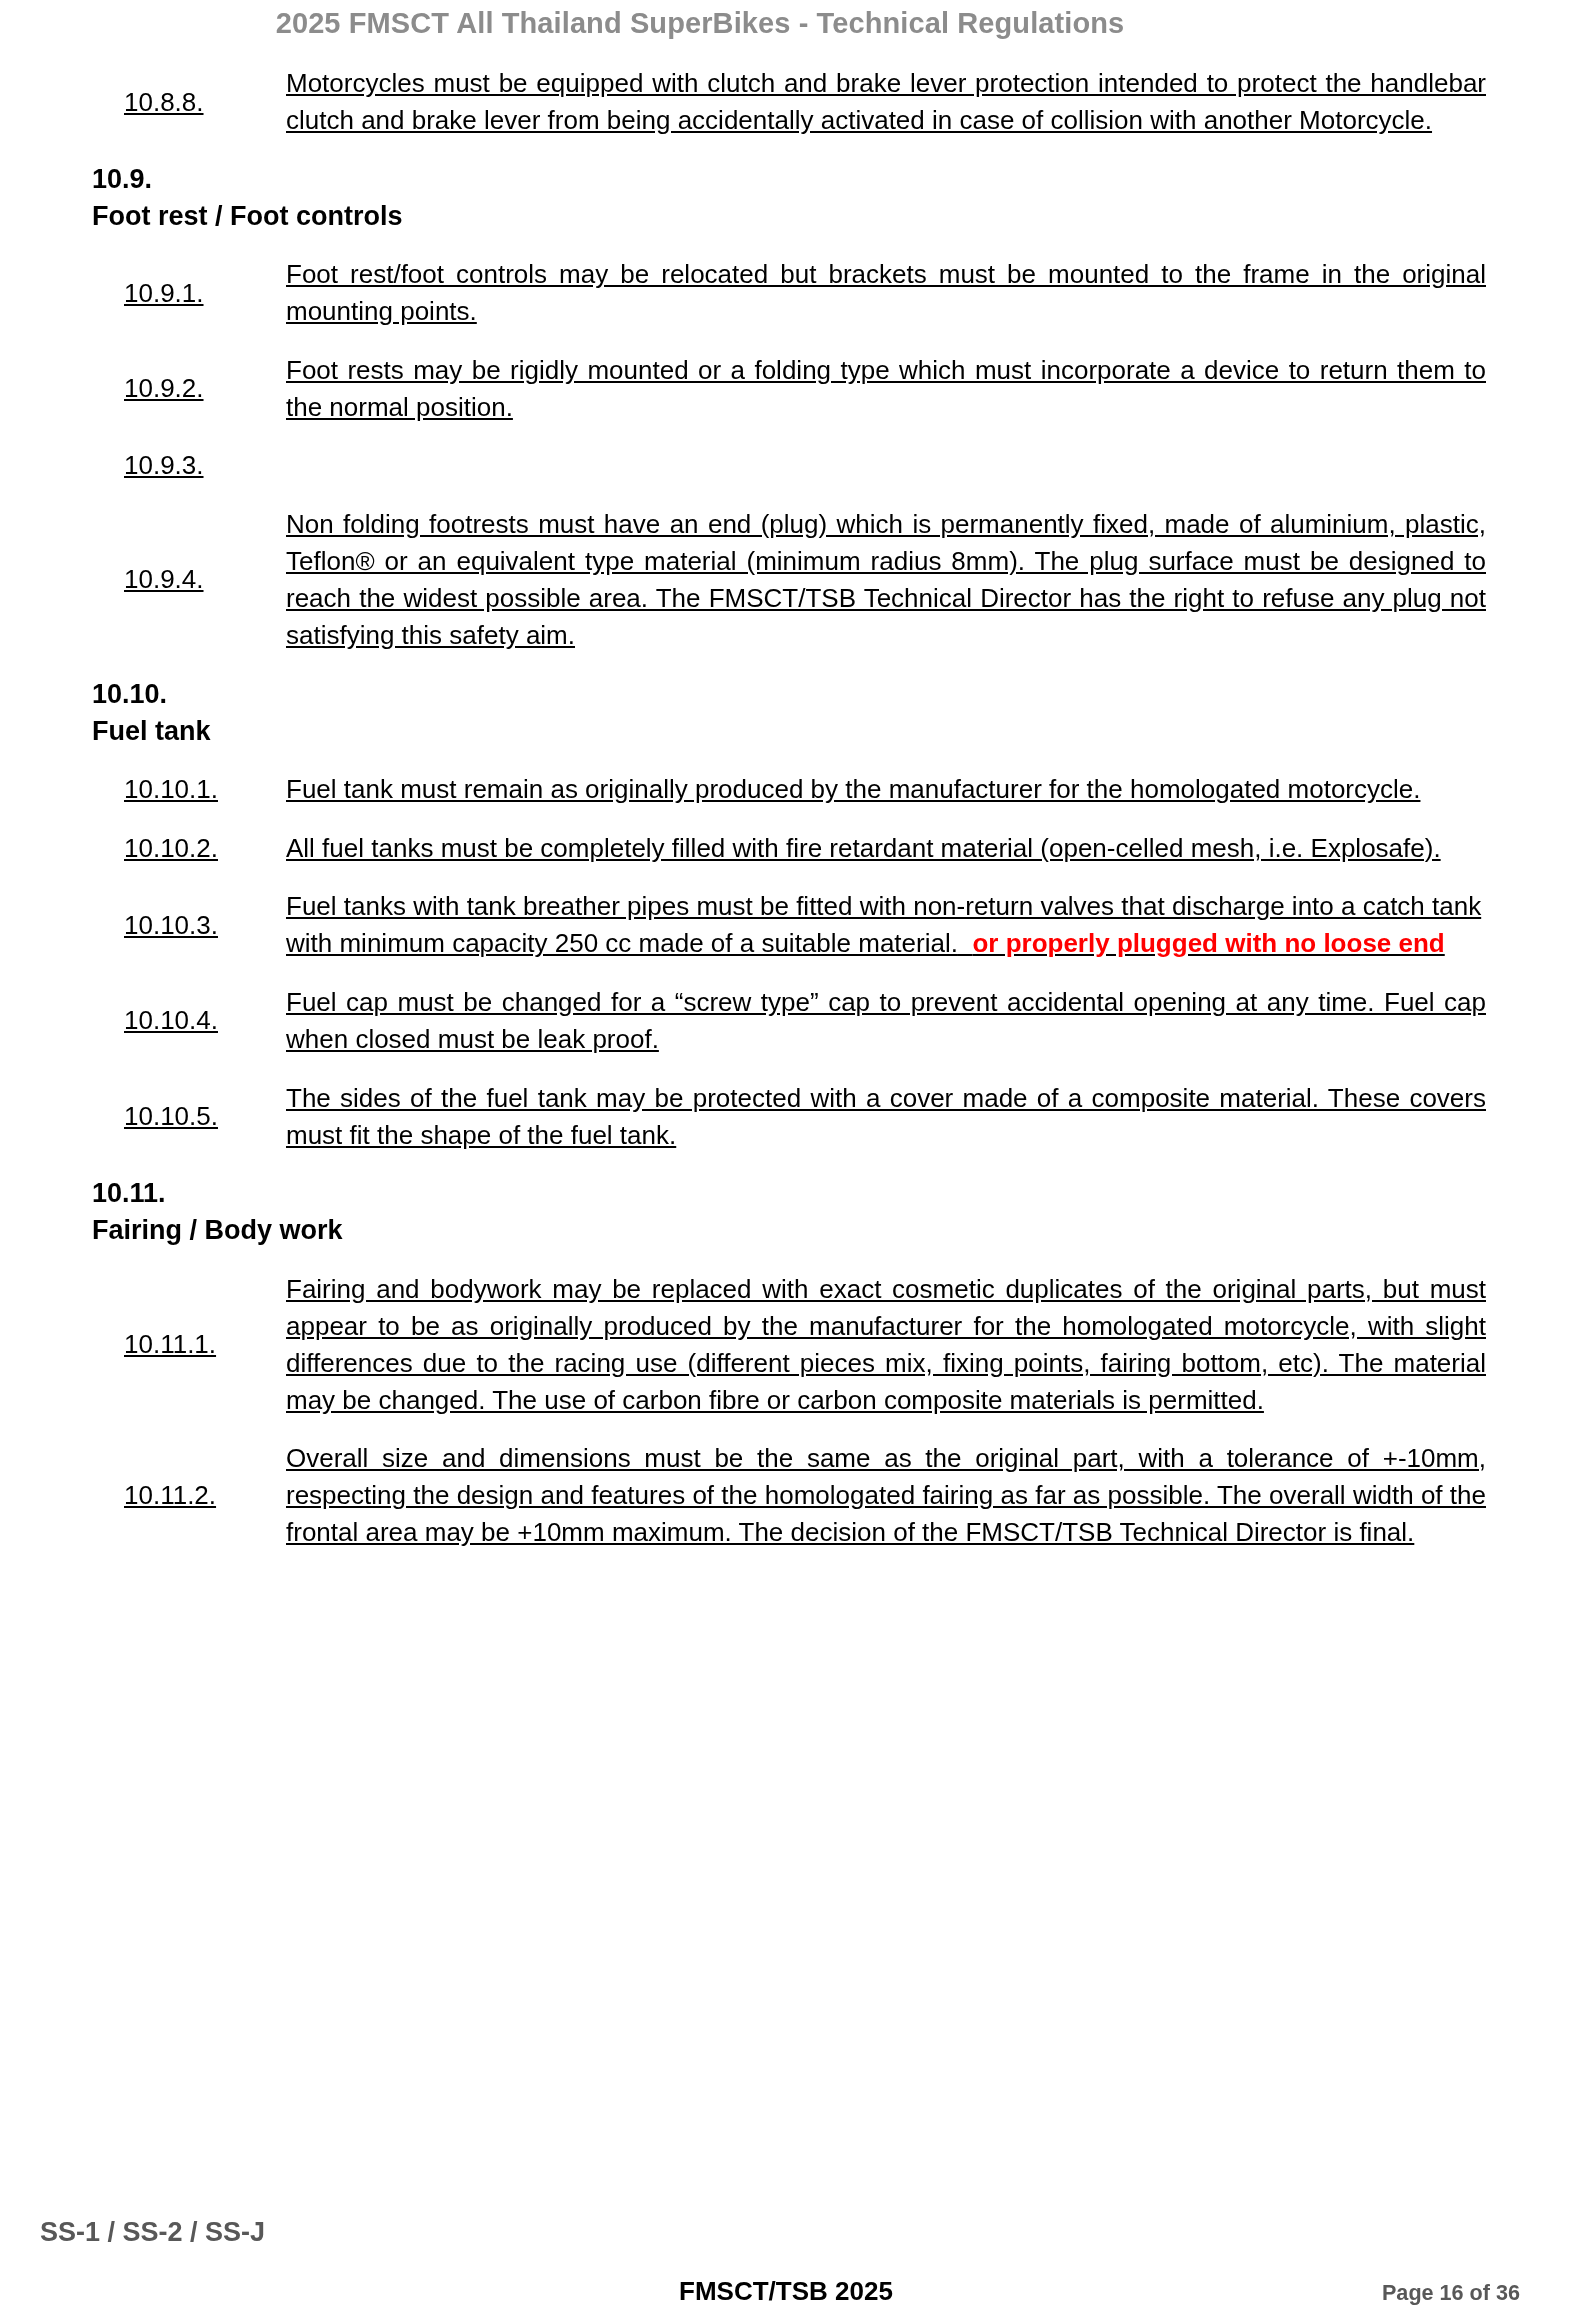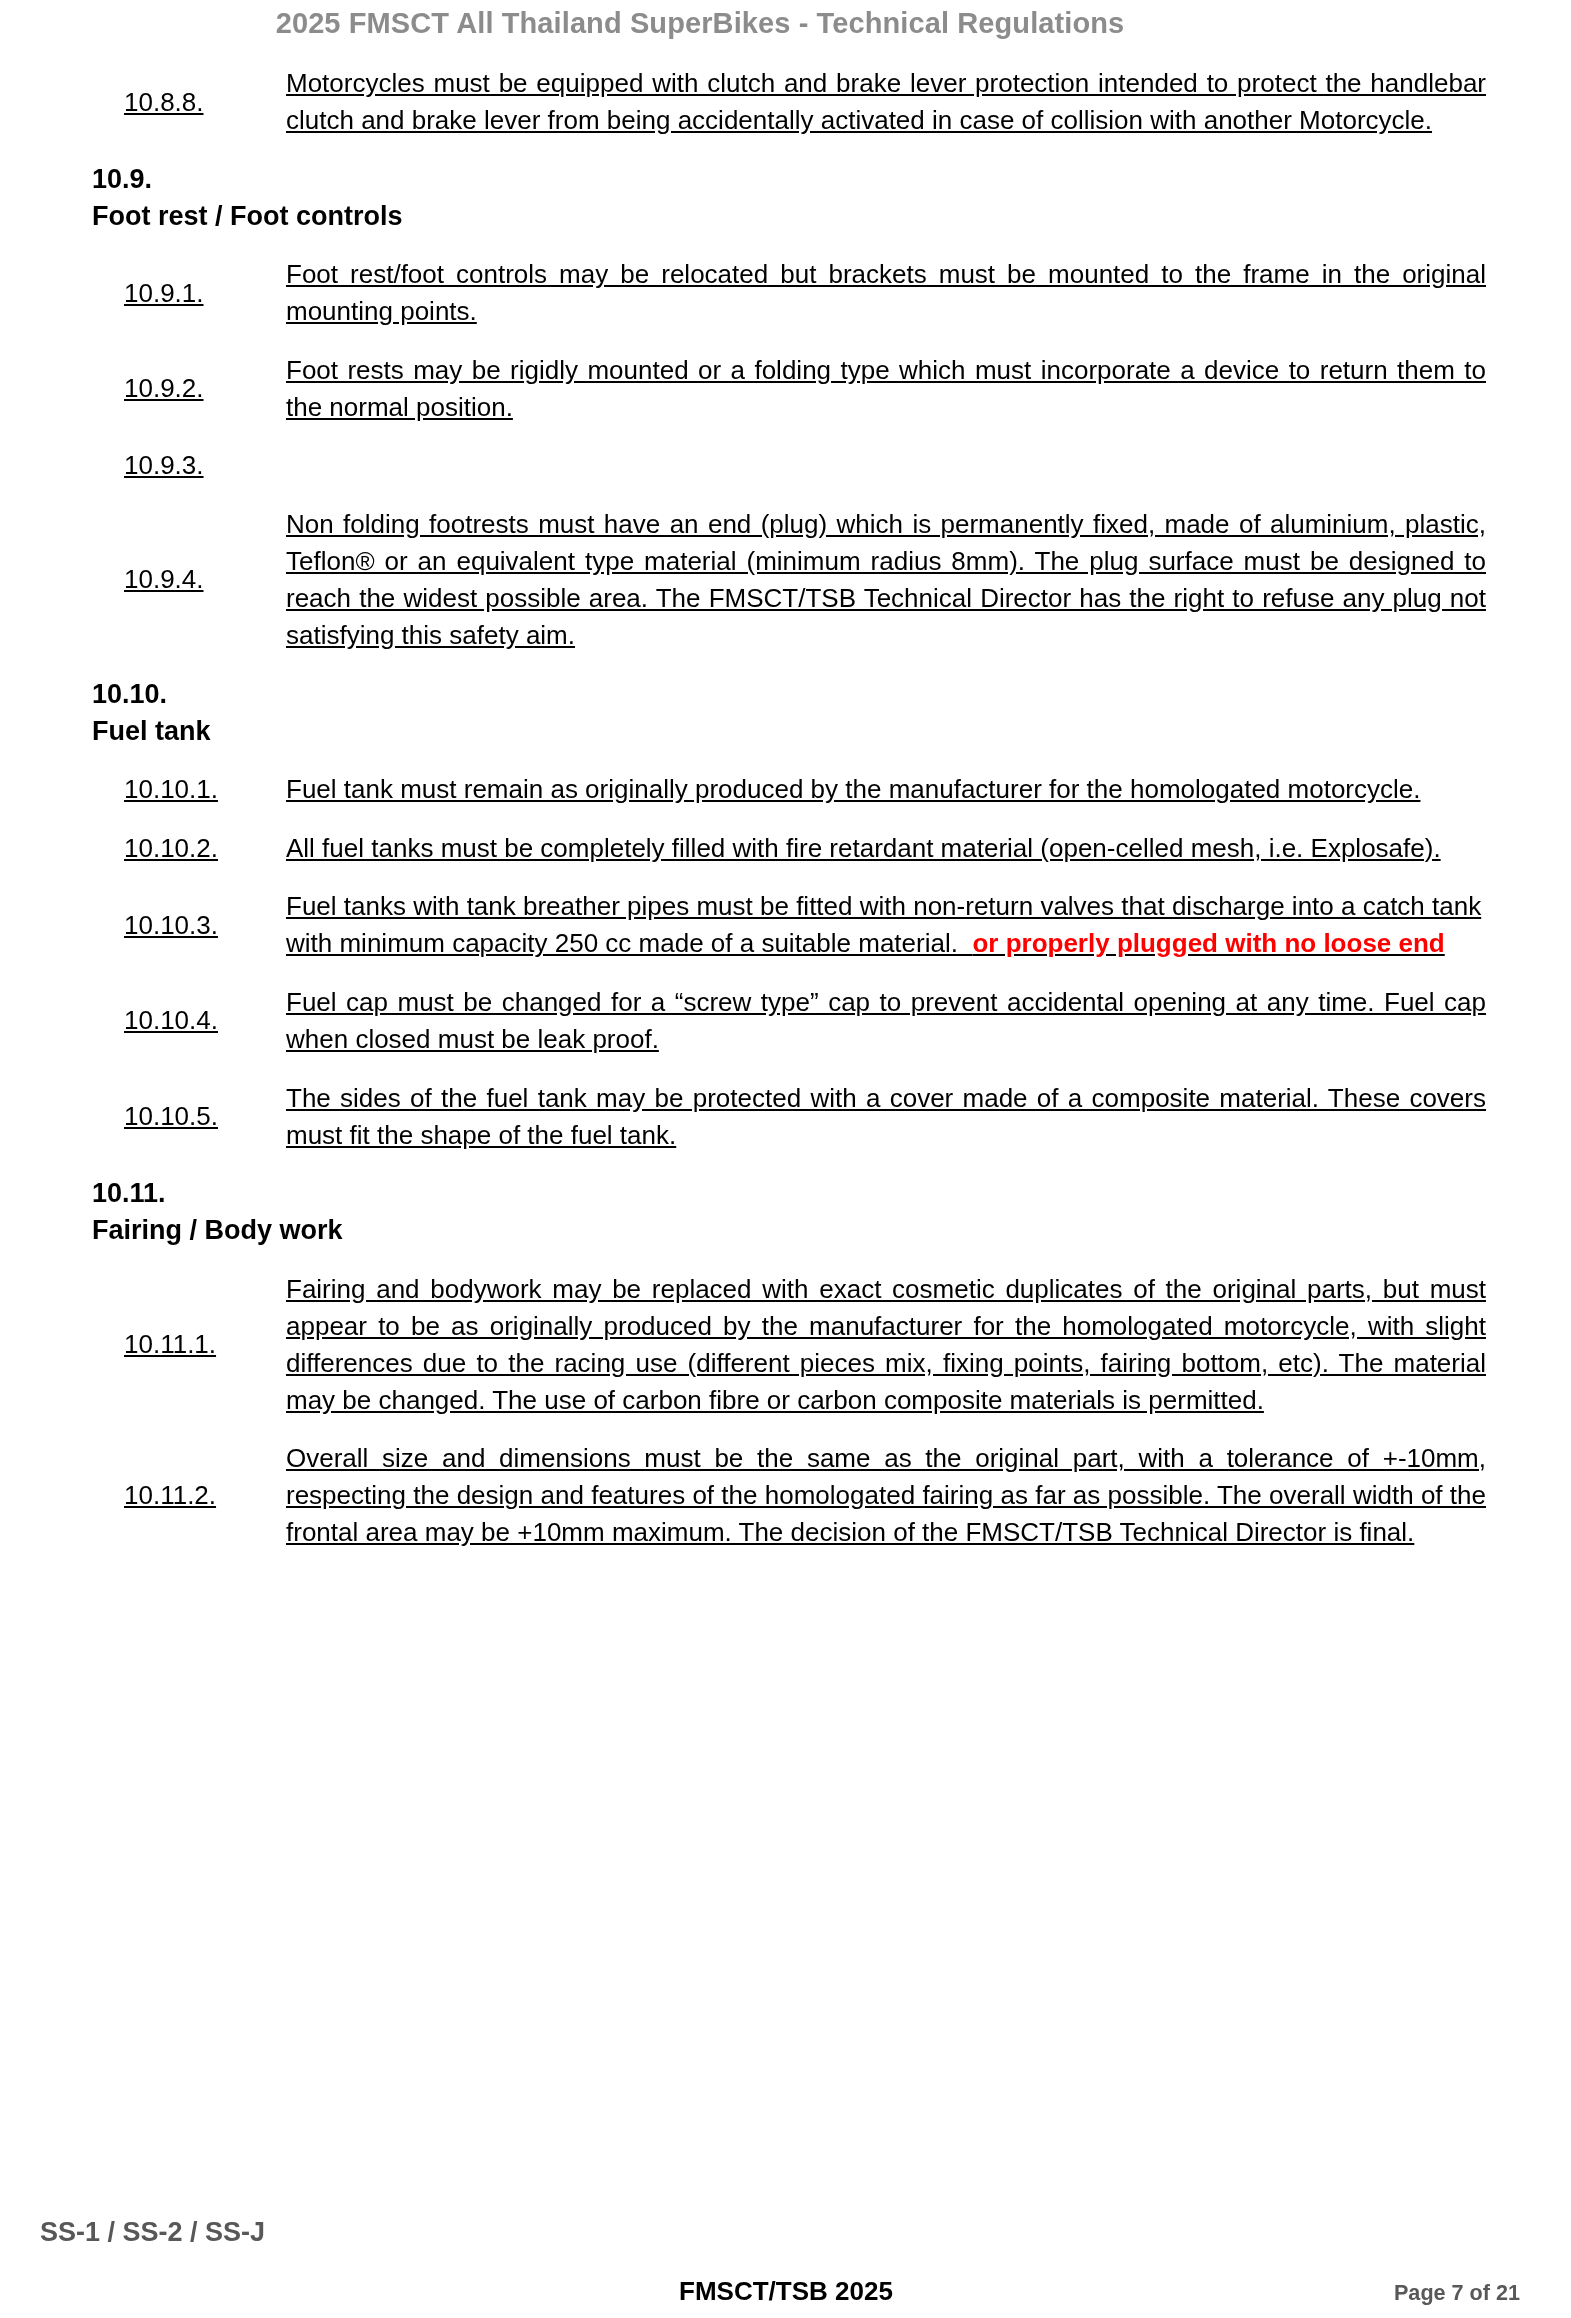--- a/index.html
+++ b/index.html
@@ -208,17 +208,17 @@
       </div>
       <div class="clause">
         <div class="num">10.11.2.</div>
         <div class="body"><span>Overall size and dimensions must be the same as the original part, with a tolerance of +-10mm, respecting the design and features of the homologated fairing as far as possible. The overall width of the frontal area may be +10mm maximum. The decision of the FMSCT/TSB Technical Director is final.</span></div>
       </div>
     </div>
 
   <div class="doc-footer">
     <div class="footer-left">SS-1 / SS-2 / SS-J</div>
     <div class="footer-center">FMSCT/TSB 2025</div>
-    <div class="footer-right">Page 7 of 21</div>
+    <div class="footer-right">Page 16 of 36</div>
   </div>
 
 </div>
 
 
 </body></html>

